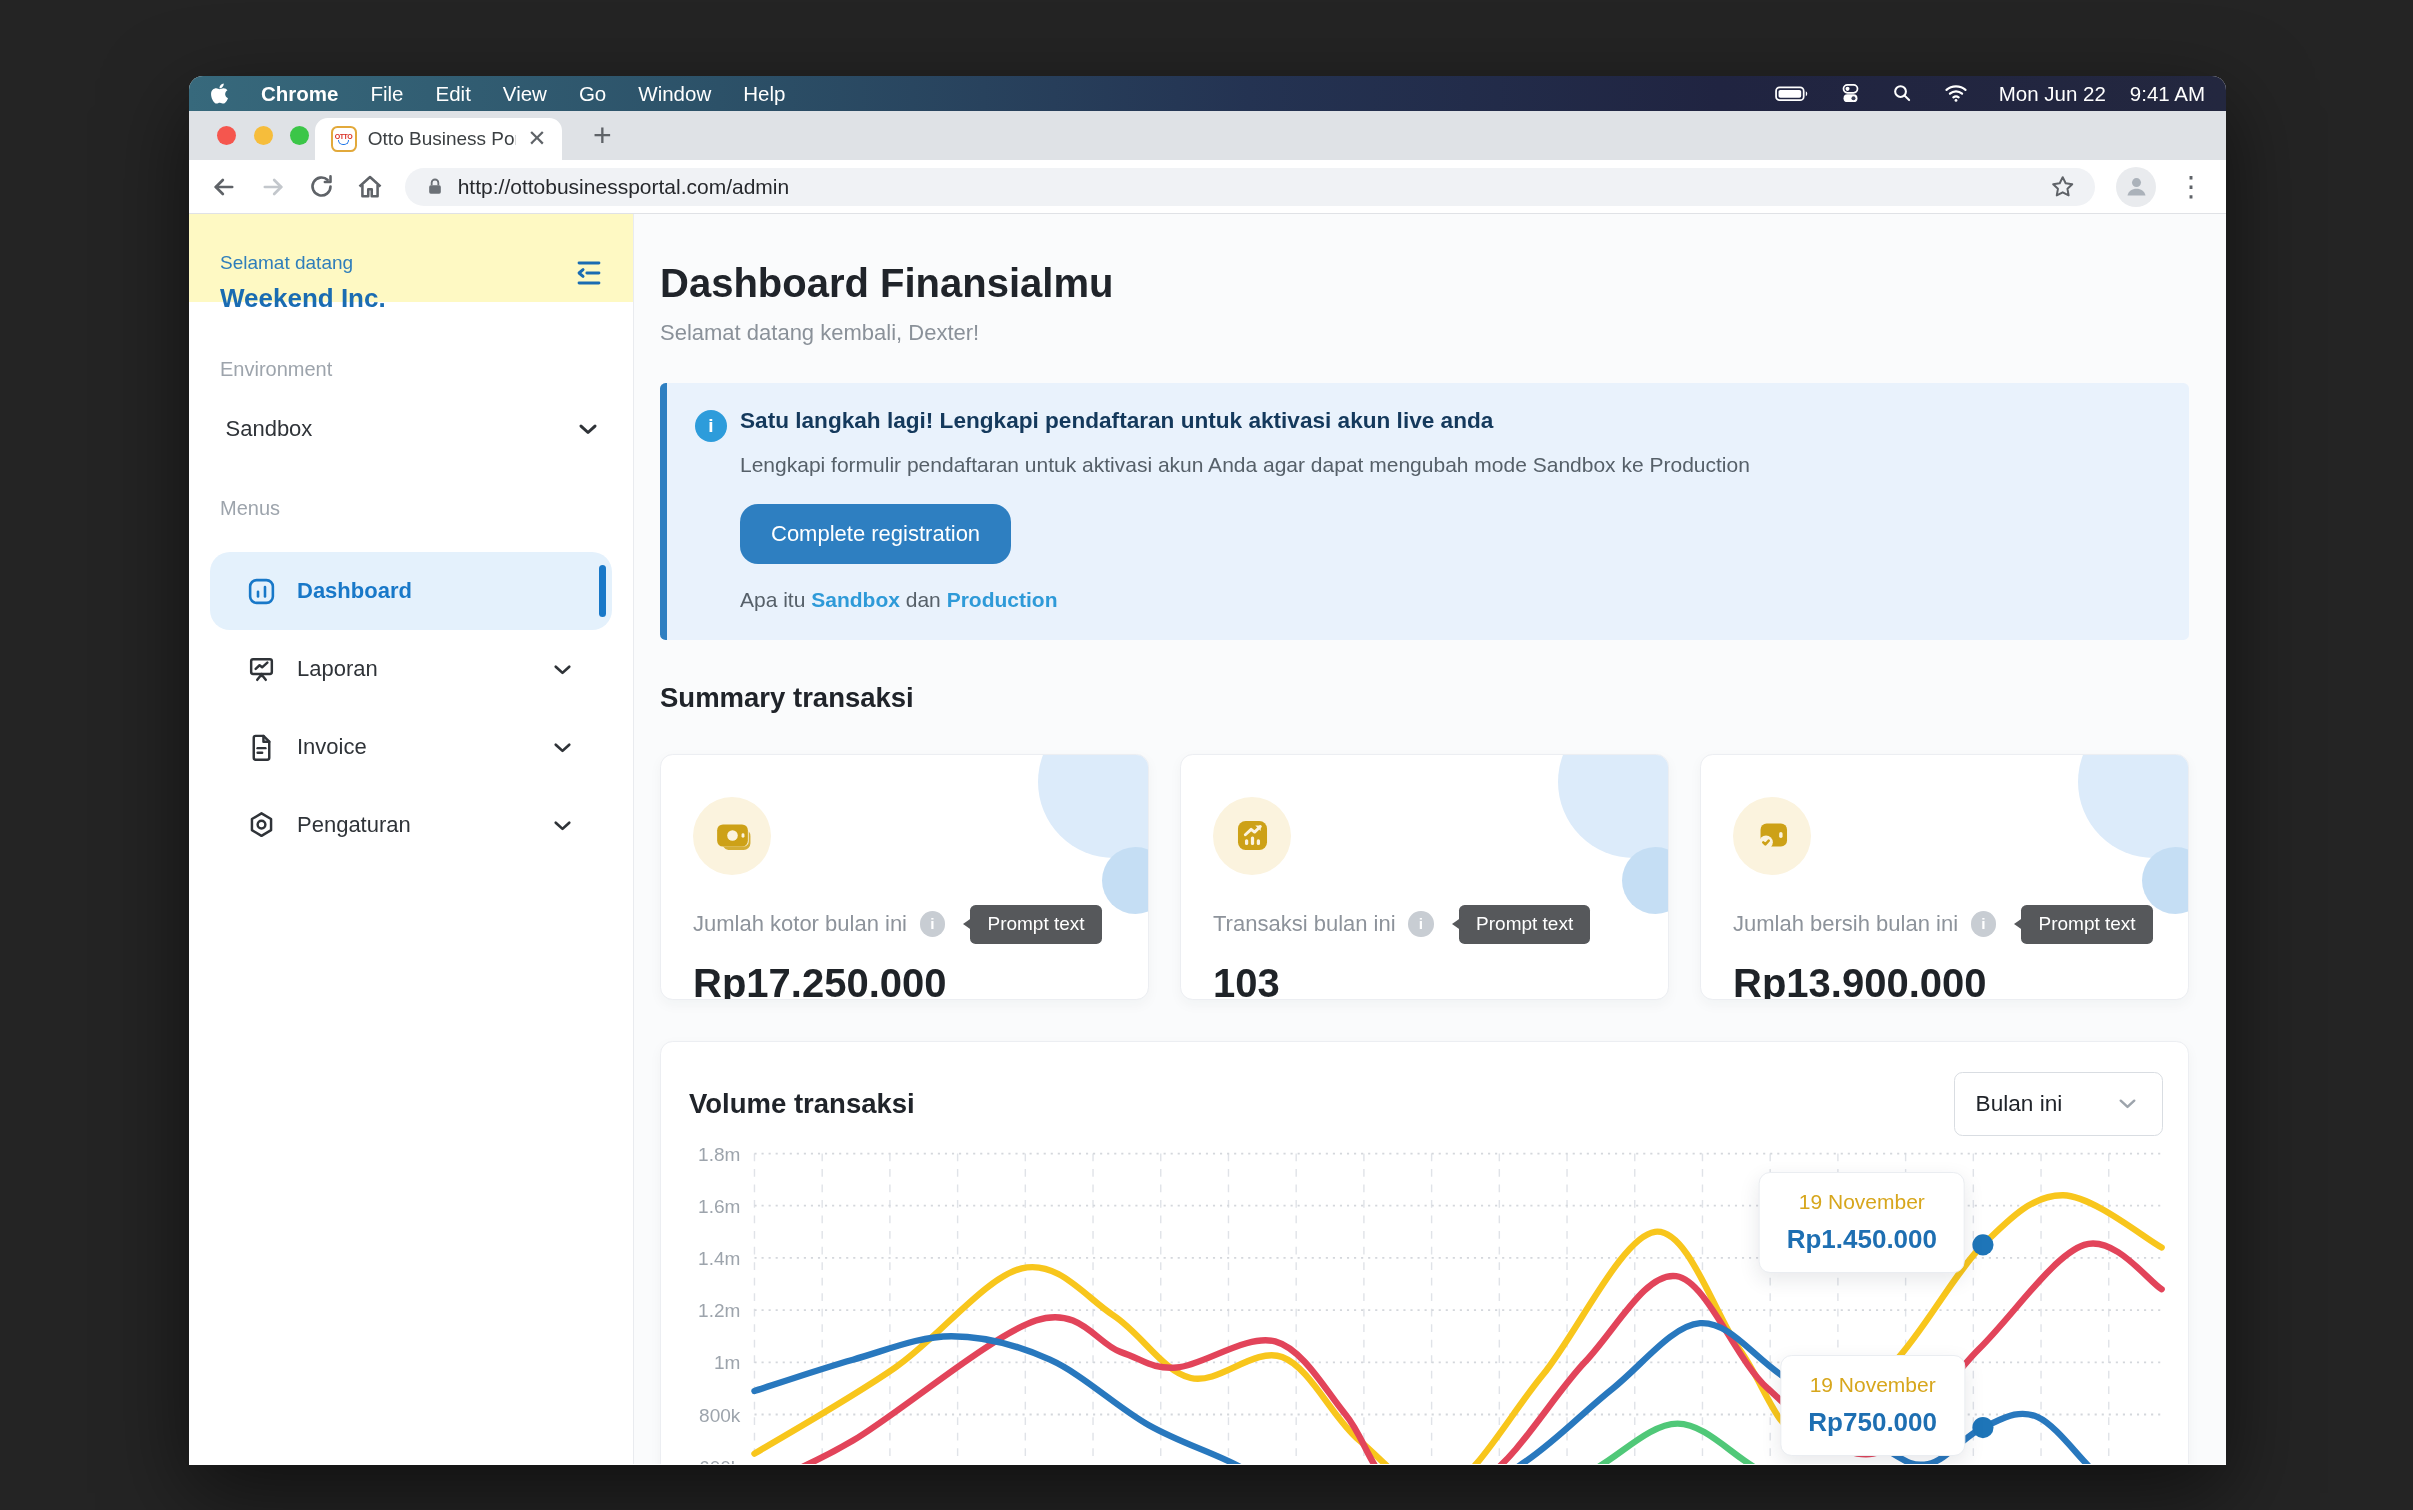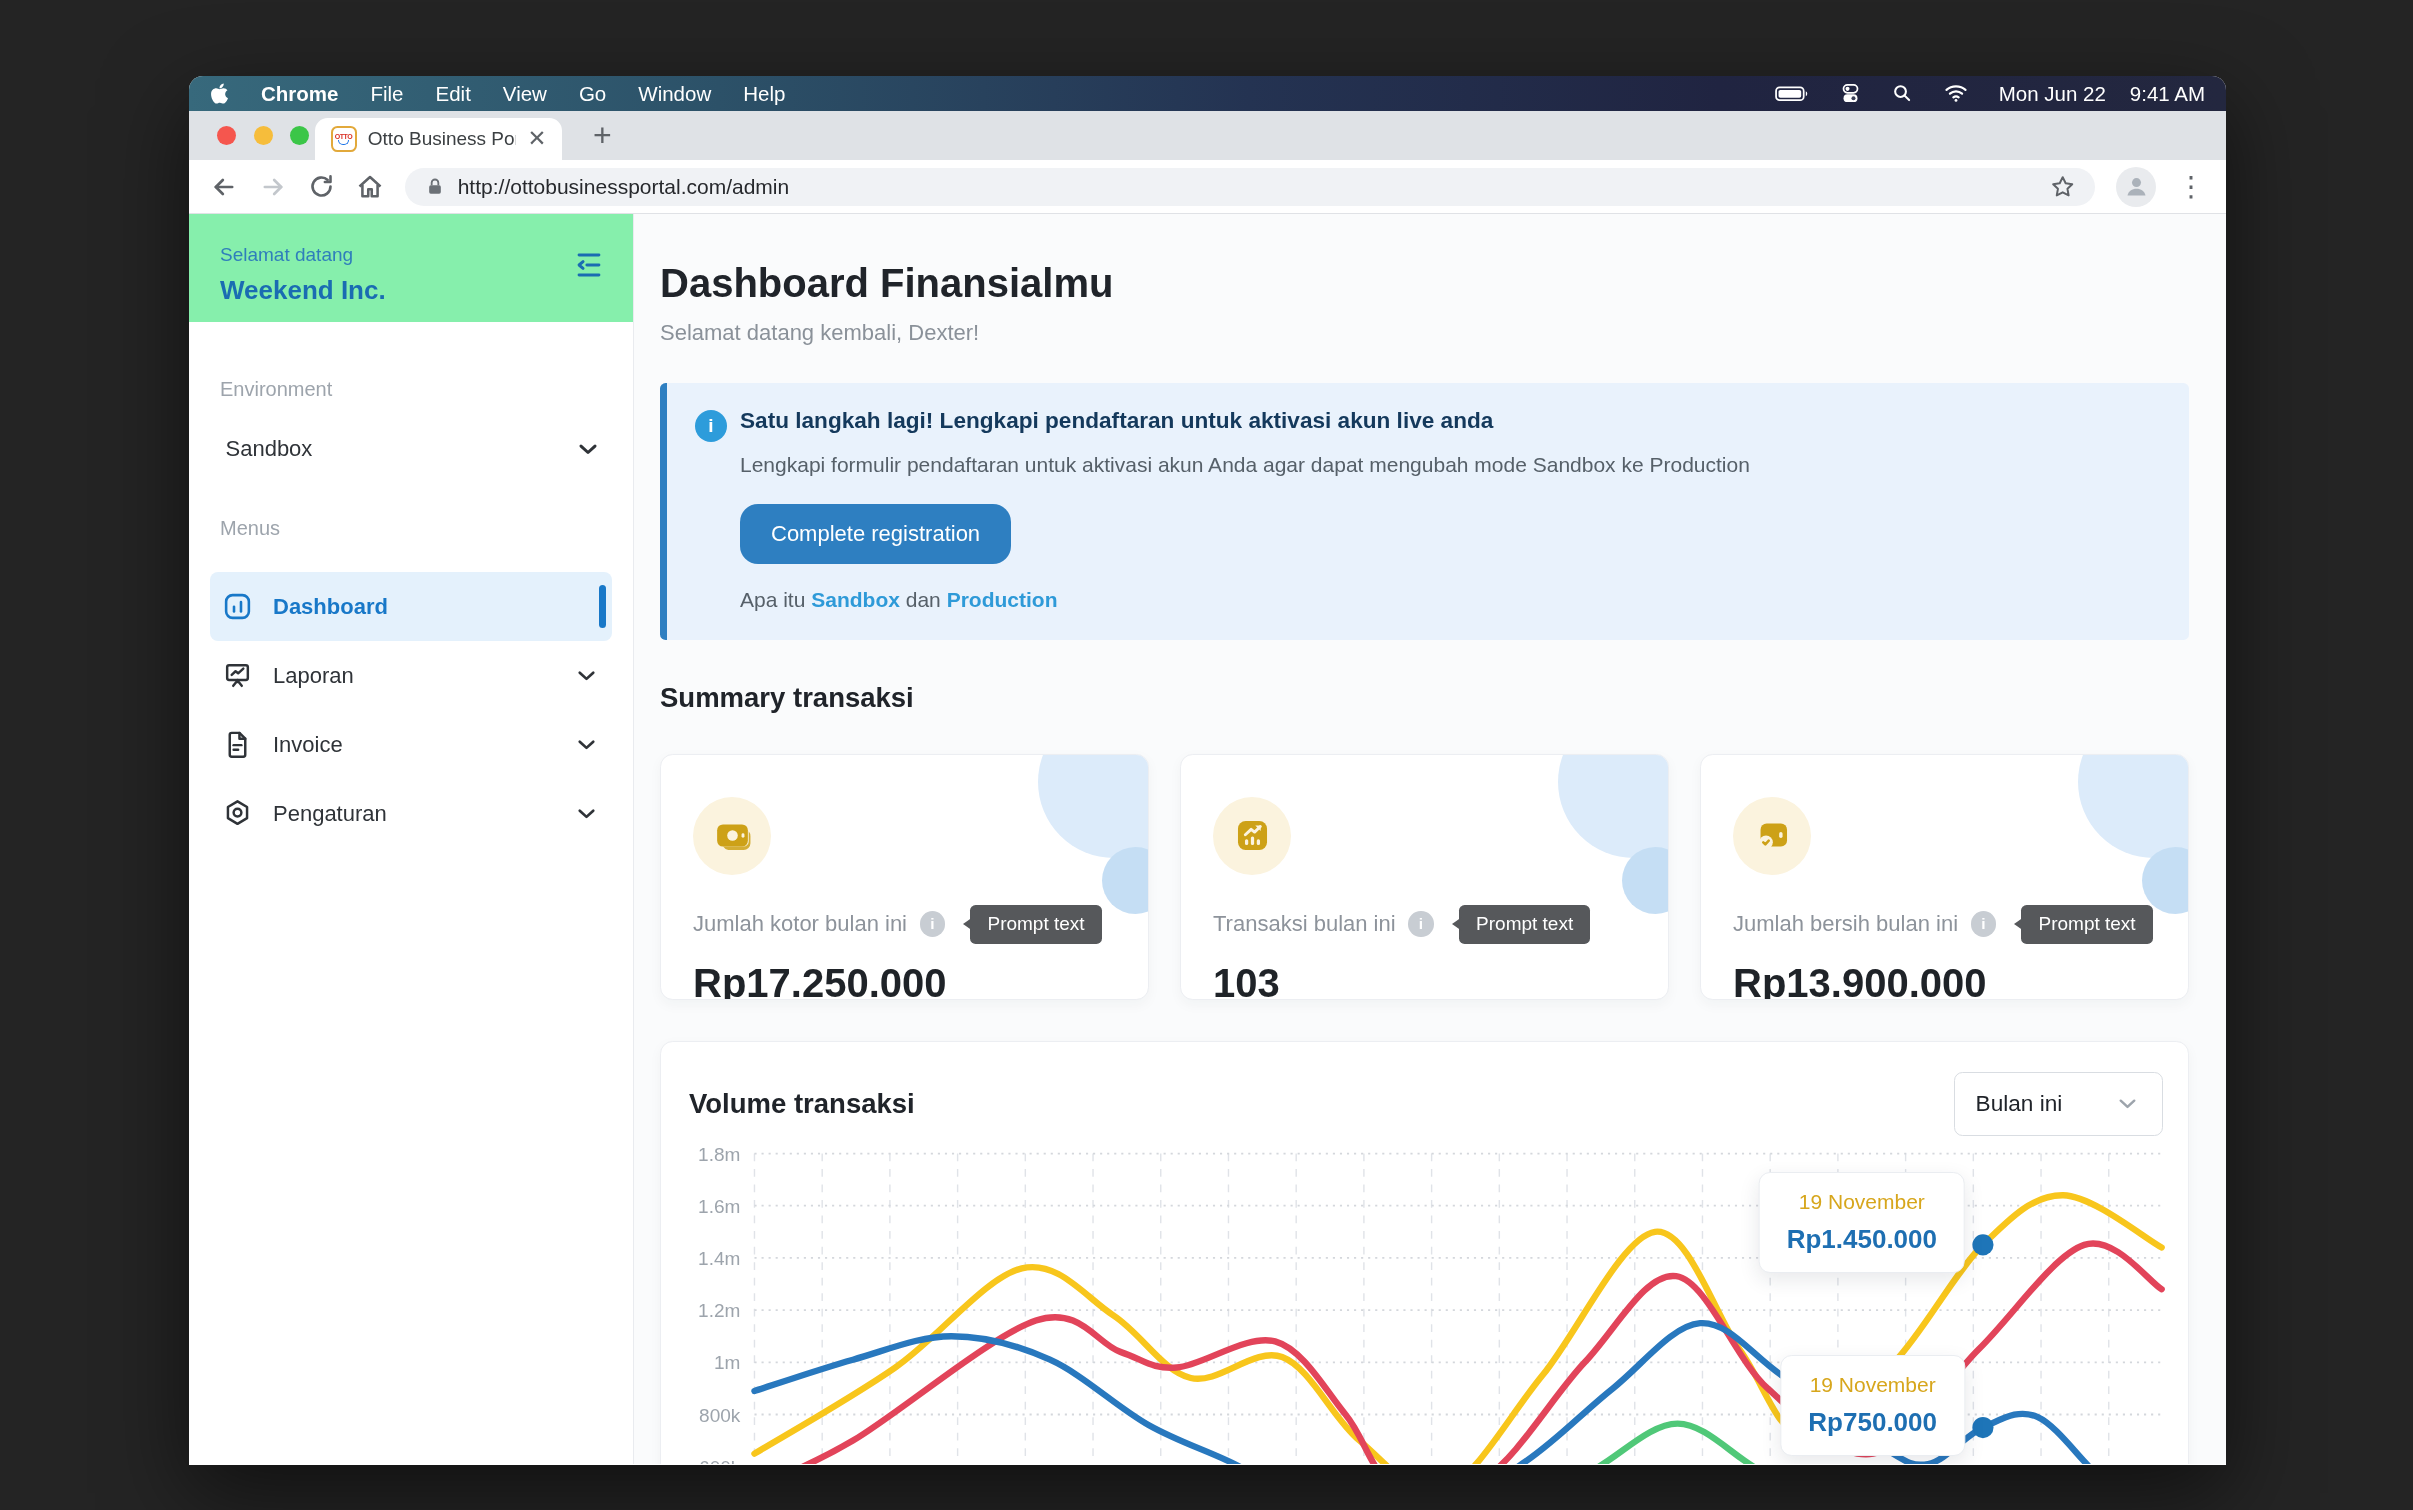--- a/index.html
+++ b/index.html
@@ -31,30 +31,30 @@
 .toolbar{height:54px;background:#fff;display:flex;align-items:center;gap:21px;padding:0 21px;border-bottom:1.4px solid #E0E2E6}
 .nav-ic{color:#5F6368;display:flex}
 .nav-ic.disabled{color:#C3C7CC}
 .urlbar{flex:1;height:38px;background:#F0F2F5;border-radius:19px;display:flex;align-items:center;gap:12.7px;padding:9px 20px;min-width:0}
 .url{font-size:21px;color:#27292D;white-space:nowrap;flex:1;overflow:hidden}
 .avatar{width:40px;height:40px;border-radius:50%;background:#E9EBEE;display:flex;align-items:center;justify-content:center;color:#ABB2BA}
 .dots{font-size:28px;color:#5F6368;letter-spacing:0;line-height:1}
 
 .workspace{display:flex;height:1250px;background:#FAFBFC}
 .sidebar{width:445px;min-width:445px;background:#fff;border-right:1.4px solid #E9EBEF}
-.sb-header{background:#86efac;padding:30px 27px 0 31px;height:108px;display:flex;justify-content:space-between}
+.sb-header{background:#fef9c3;padding:38px 27px 0 31px;height:88px;display:flex;justify-content:space-between}
 .sb-welcome{font-size:19px;color:#2F7EBB}
 .sb-company{font-size:26px;font-weight:bold;color:#1A6CB2;margin-top:8.5px}
 .collapse{color:#1A6CB2;margin-top:4.2px}
 .sb-body{padding:0 21px}
 .sb-label{font-size:20px;color:#9DA4AC;margin:56px 0 0 10px}
 .env-row{display:flex;align-items:center;justify-content:space-between;margin:34px 10px 0 15.5px;font-size:22px;color:#2F3338}
 .chev{color:#2F3338;display:flex}
 .menu{margin-top:32px}
-.mi{height:69px;display:flex;align-items:center;gap:20px;padding:0 12px;border-radius:8px;position:relative;color:#2F3338;font-size:22px}
+.mi{height:78px;display:flex;align-items:center;gap:20px;padding:0 36px;border-radius:20px;position:relative;color:#2F3338;font-size:22px}
 .mi .mi-ic{display:flex;color:#2F3338}
 .mi .chev{margin-left:auto}
 .mi.active{background:#E4F1FC;color:#1878C8;font-weight:bold}
 .mi.active .mi-ic{color:#1878C8}
 .mi.active::after{content:"";position:absolute;right:5.6px;top:12.7px;bottom:12.7px;width:7px;border-radius:4.2px;background:#1878C8}
 
 .content{flex:1;padding:47px 37px 0 26px;overflow:hidden;min-width:0}
 .page-title{font-size:40px;color:#20242A;font-weight:bold}
 .subtitle{font-size:22px;color:#8A9199;margin-top:14px}
 .banner{margin-top:37px;background:#E9F2FC;border-left:7px solid #2E7FC1;border-radius:5.6px;padding:25.4px 28px 28px 73px;position:relative}

